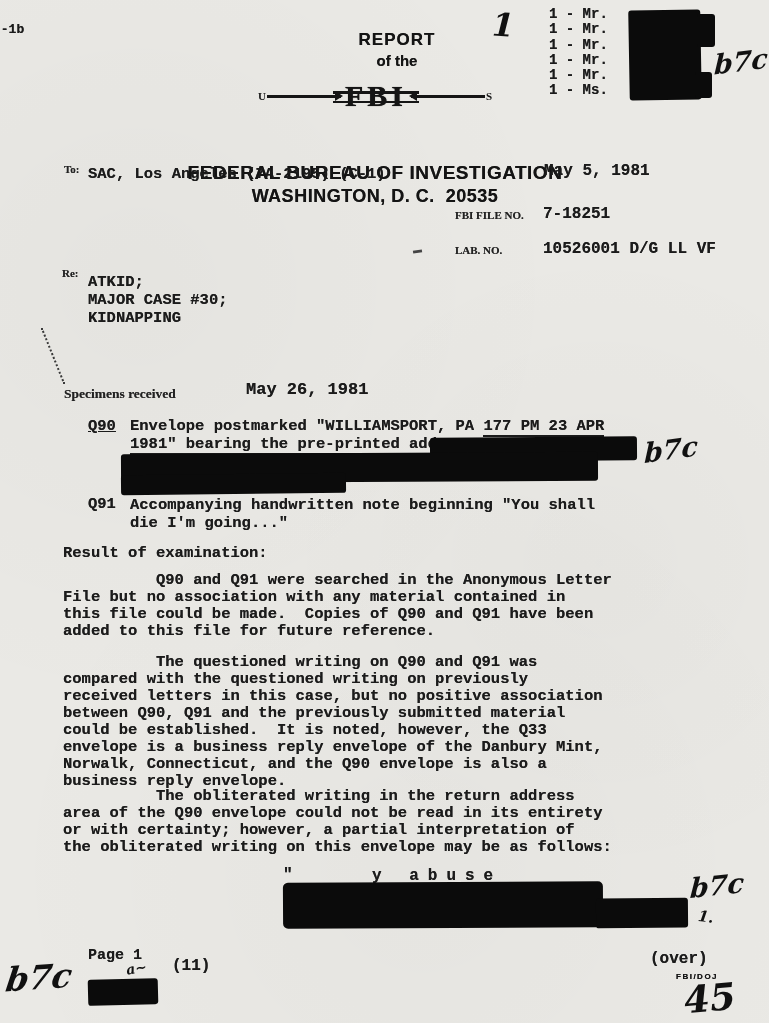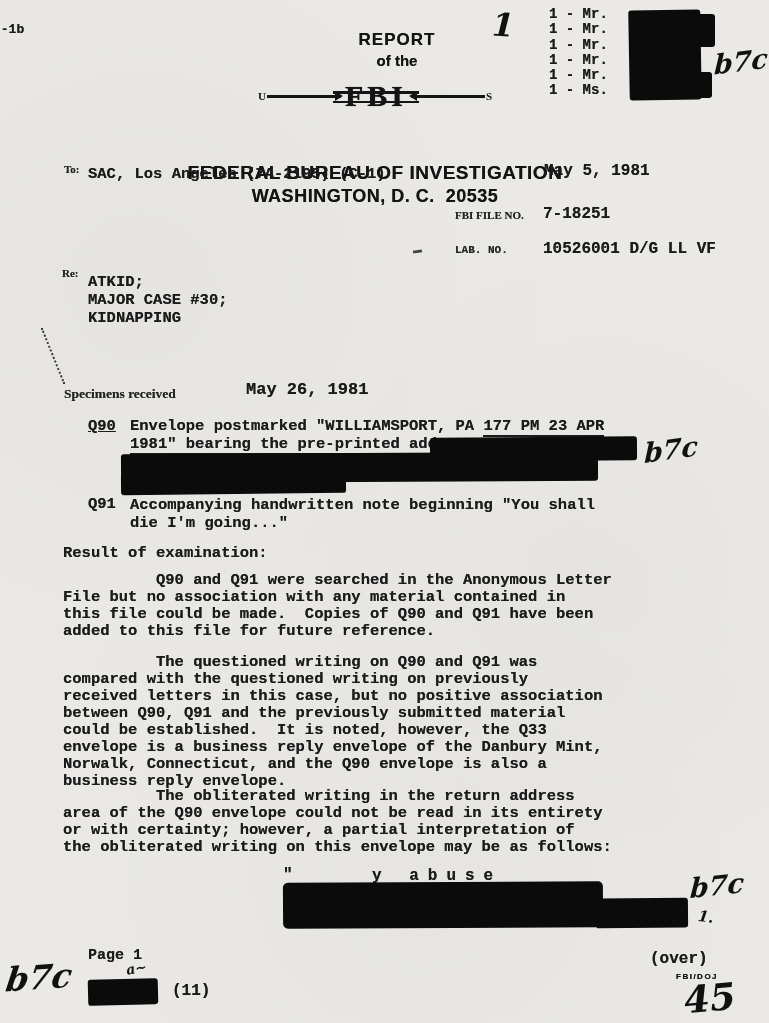--- a/index.html
+++ b/index.html
@@ -102,21 +102,21 @@
   <div class="redact" style="left:695px;top:72px;width:17px;height:26px;"></div>
   <div class="abs hand" style="left:714px;top:46px;font-size:27px;transform:rotate(-7deg) skewX(-10deg);">b7c</div>
 
   <div class="abs serifsm" style="left:64px;top:163px;font-size:11px;">To:</div>
   <div class="abs mono" style="left:88px;top:165px;font-size:15.5px;">SAC, Los Angeles (7A-2195) (C-1)</div>
   <div class="abs mono" style="left:544px;top:162px;font-size:16px;">May 5, 1981</div>
 
   <div class="abs serifsm" style="left:455px;top:209px;font-size:11px;">FBI FILE NO.</div>
   <div class="abs mono" style="left:543px;top:205px;font-size:16px;">7-18251</div>
   <div class="speck" style="left:413px;top:250px;width:9px;height:2.5px;transform:rotate(-8deg);"></div>
-  <div class="abs serifsm" style="left:455px;top:244px;font-size:11px;font-family:Liberation Mono, monospace;">LAB. NO.</div>
+  <div class="abs serifsm" style="left:455px;top:244px;font-size:11px;">LAB. NO.</div>
   <div class="abs mono" style="left:543px;top:240px;font-size:16px;">10526001 D/G LL VF</div>
 
   <div class="abs serifsm" style="left:62px;top:267px;font-size:11px;">Re:</div>
   <div class="abs mono para" style="left:88px;top:273px;line-height:18px;">ATKID;
 MAJOR CASE #30;
 KIDNAPPING</div>
 
   <div class="scratch" style="left:52px;top:326px;height:60px;transform:rotate(-22deg);"></div>
 
   <div class="abs serifsm" style="left:64px;top:386px;font-size:13.5px;">Specimens received</div>
@@ -161,19 +161,19 @@
 
   <div class="redact" style="left:283px;top:882px;width:320px;height:46px;transform:rotate(-0.3deg);border-radius:5px;"></div>
   <div class="redact" style="left:596px;top:898px;width:92px;height:30px;transform:rotate(-0.5deg);"></div>
   <div class="abs hand" style="left:690px;top:870px;font-size:27px;transform:rotate(-6deg) skewX(-10deg);">b7c</div>
   <div class="abs hand" style="left:698px;top:908px;font-size:15px;transform:rotate(8deg);">1.</div>
 
   <div class="abs mono" style="left:88px;top:947px;font-size:15px;">Page 1</div>
   <div class="abs hand" style="left:6px;top:958px;font-size:33px;transform:rotate(-4deg) skewX(-12deg);">b7c</div>
   <div class="abs hand" style="left:126px;top:960px;font-size:14px;transform:rotate(-10deg);">a~</div>
   <div class="redact" style="left:88px;top:979px;width:70px;height:26px;transform:rotate(-1.5deg);"></div>
-  <div class="abs mono" style="left:172px;top:982px;font-size:16px;">(11)</div>
+  <div class="abs mono" style="left:172px;top:957px;font-size:16px;">(11)</div>
 
   <div class="abs mono" style="left:650px;top:950px;font-size:16px;">(over)</div>
   <div class="abs sansb" style="left:676px;top:972px;font-size:8px;letter-spacing:1.5px;">FBI/DOJ</div>
   <div class="abs hand" style="left:684px;top:976px;font-size:37px;transform:rotate(-5deg);">45</div>
 
 </div>
 
 </body></html>

